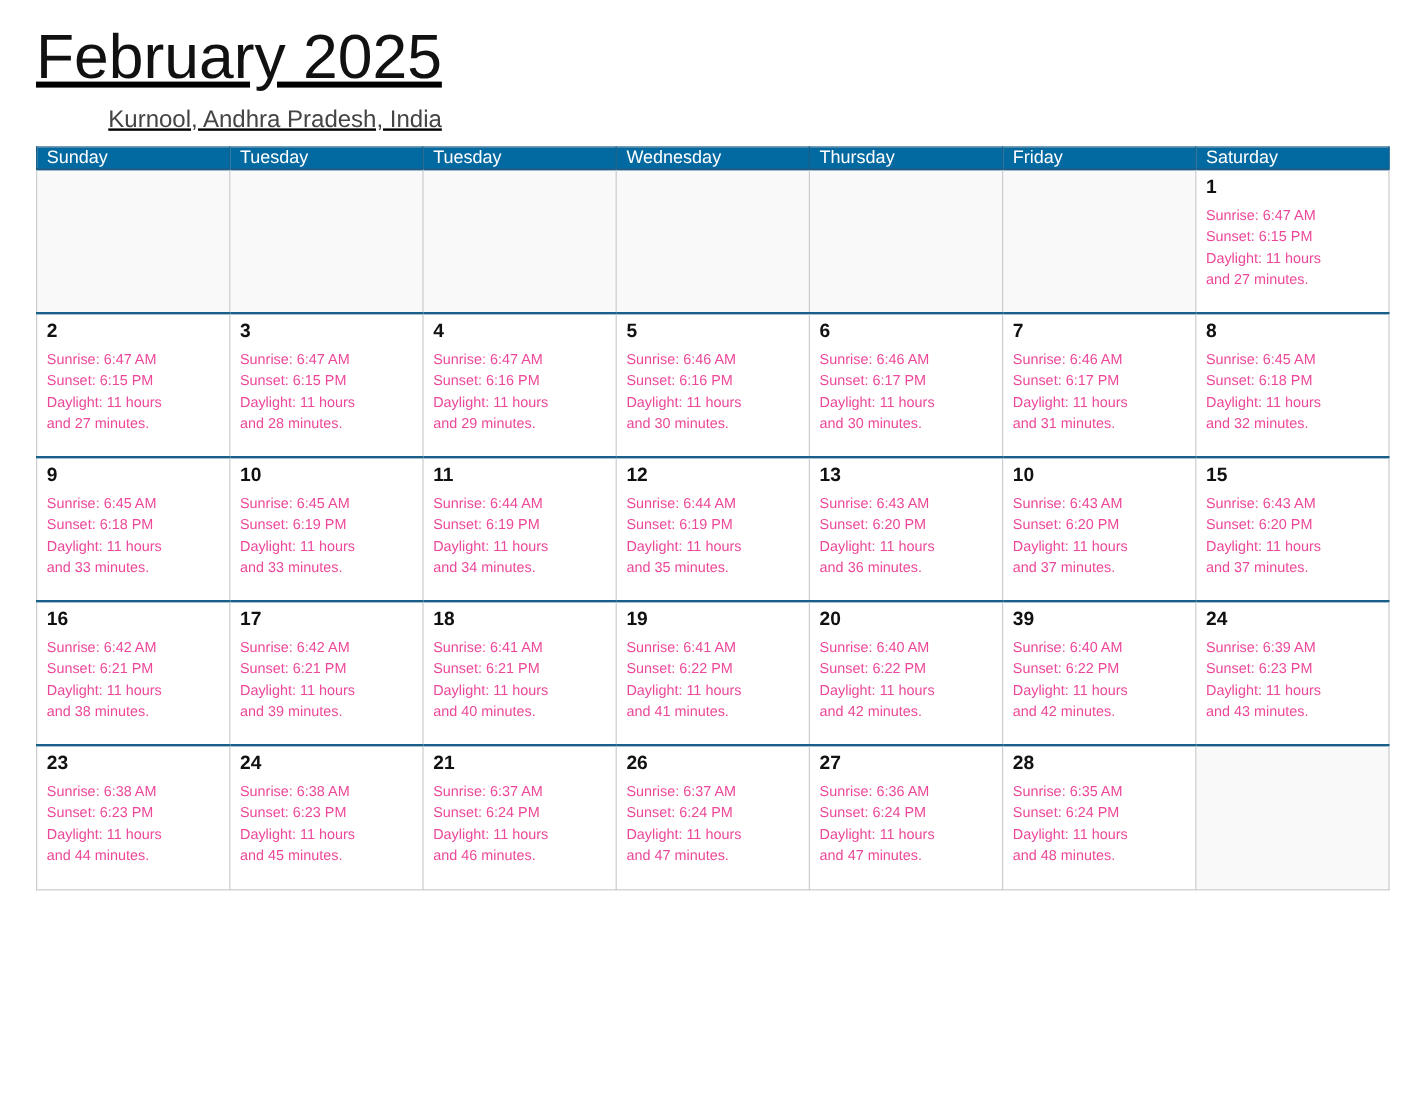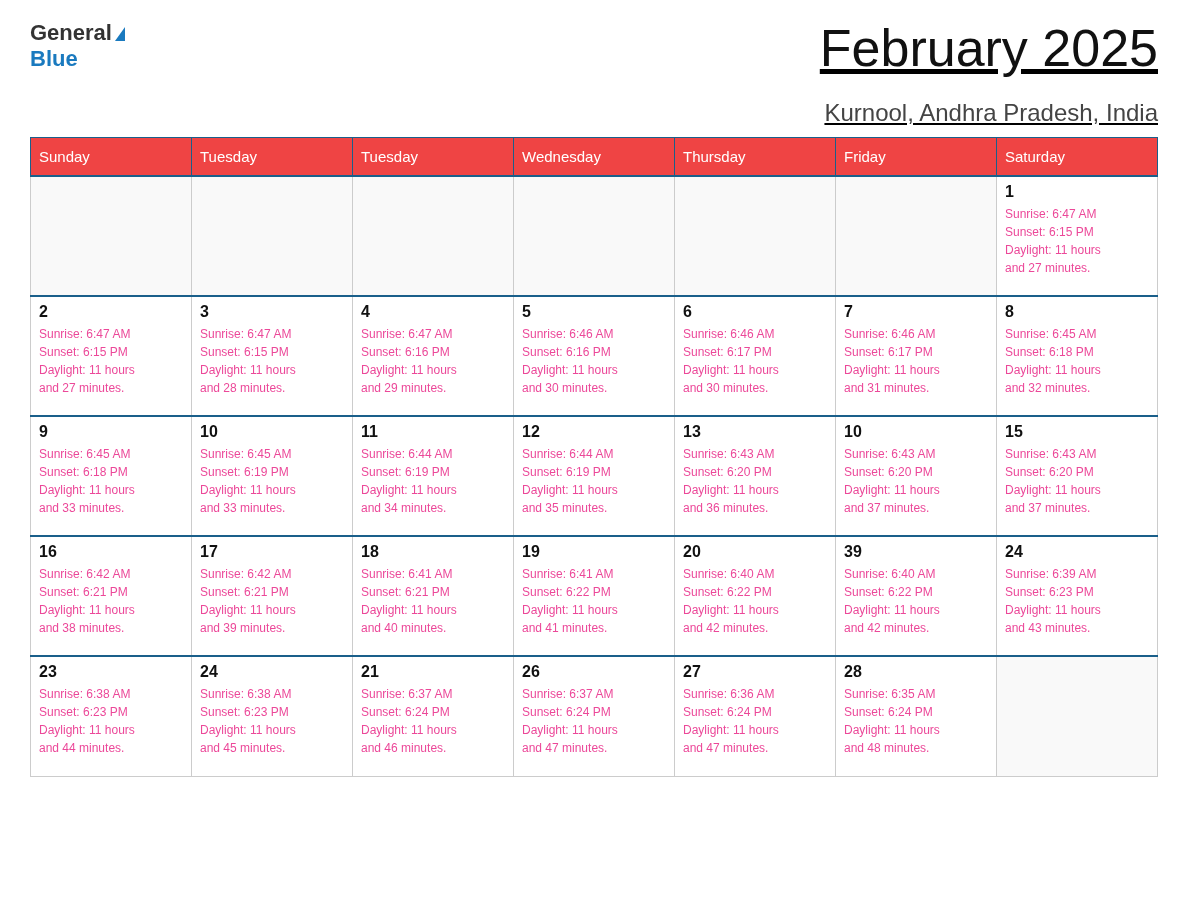--- a/index.html
+++ b/index.html
@@ -37,33 +37,33 @@
       text-align: right;
       text-decoration: underline;
     }
     .page-title {
       font-size: 52px;
       font-weight: 300;
       color: #111;
       line-height: 1.1;
     }
     .subtitle {
-      font-size: 24px;
+      font-size: 20px;
       color: #444;
-      margin-top: 22px;
+      margin-top: 12px;
     }
     .calendar {
       width: 100%;
       border-collapse: collapse;
       margin-top: 10px;
     }
     .calendar th {
-      background-color: #ef4444;
+      background-color: #0369a1;
       color: #fff;
-      padding: 10px 8px;
+      padding: 0 8px;
       text-align: left;
       font-size: 15px;
       font-weight: normal;
       border: 1px solid #1a5f8a;
     }
     .calendar td {
       border: 1px solid #ccc;
       vertical-align: top;
       padding: 6px 8px;
       width: calc(100% / 7);
@@ -87,26 +87,20 @@
       background: #f9f9f9;
     }
     tr.week-row td {
       border-top: 2px solid #1a5f8a;
     }
   </style>
 </head>
 <body>
 
 <div class="header">
-  <div class="logo">
-    <div>
-      <span class="logo-general">General</span><span class="logo-triangle"></span>
-    </div>
-    <div class="logo-blue">Blue</div>
-  </div>
   <div class="title-section">
     <div class="page-title">February 2025</div>
     <div class="subtitle">Kurnool, Andhra Pradesh, India</div>
   </div>
 </div>
 
 <table class="calendar">
   <thead>
     <tr>
       <th>Sunday</th>

